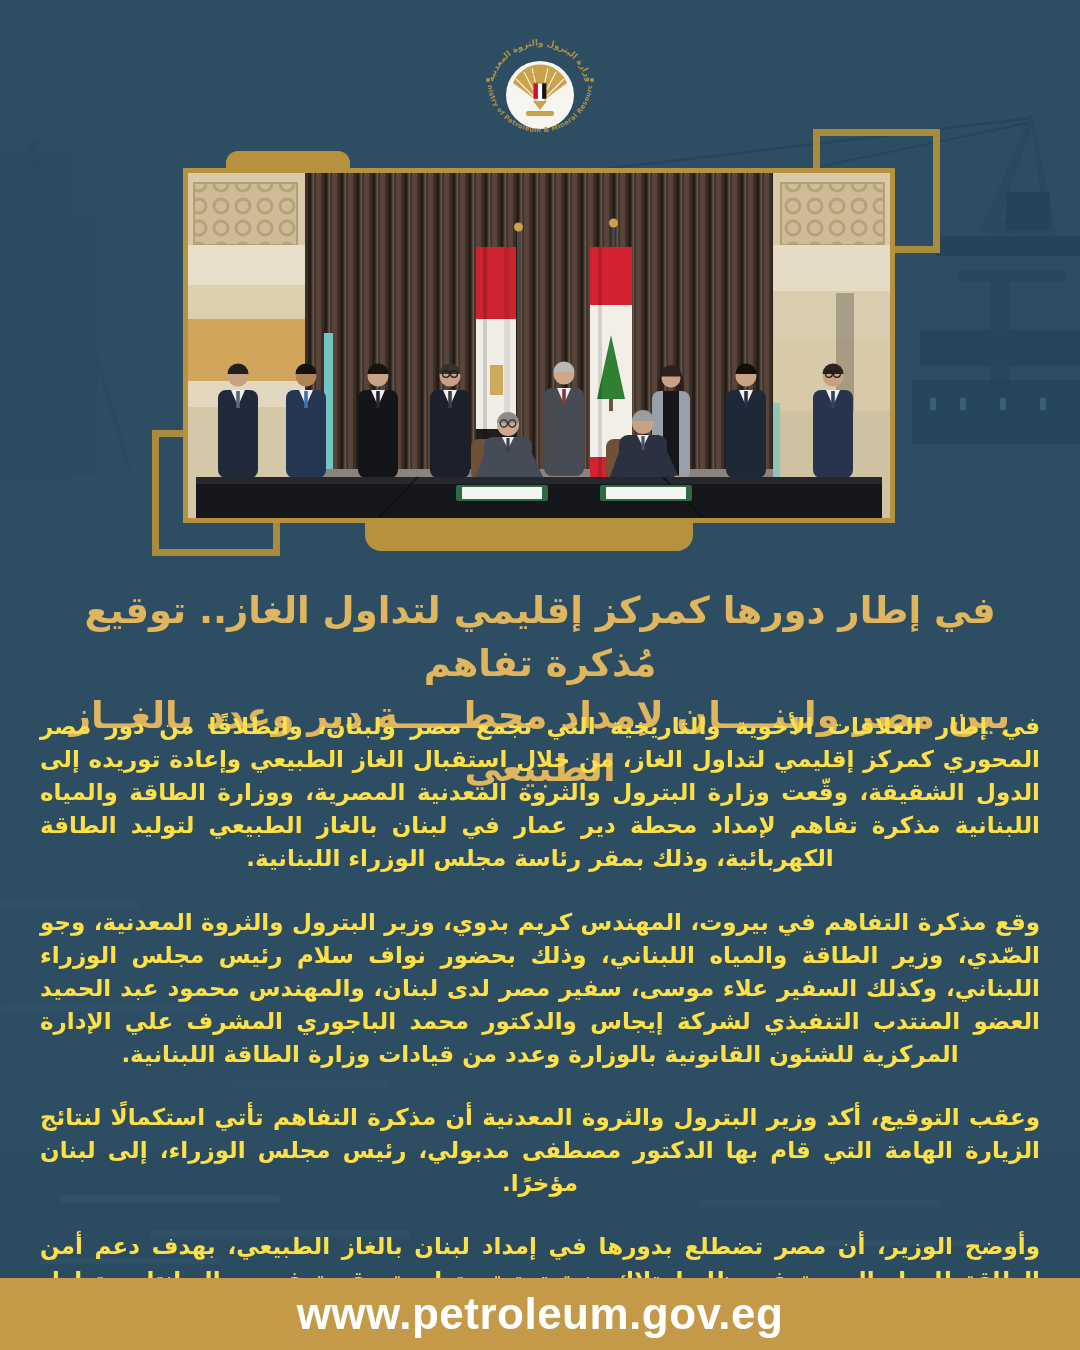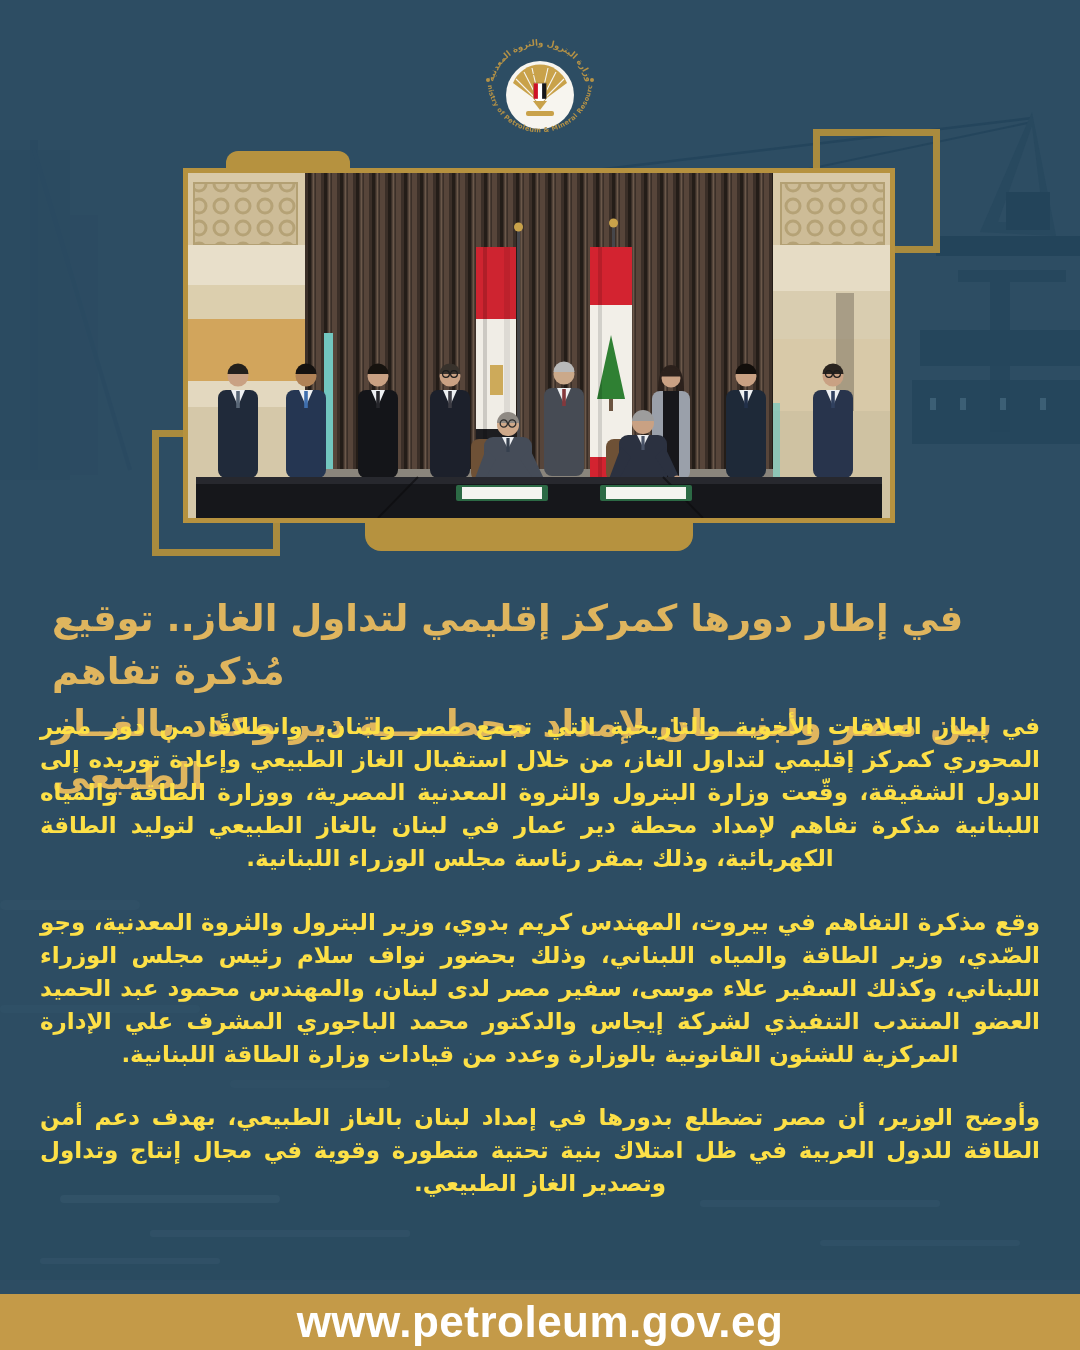--- a/index.html
+++ b/index.html
@@ -18,36 +18,36 @@
   .square-top-right{left:813px; top:129px; width:127px; height:124px; border:7px solid #a98b3e;}
   .square-bottom-left{left:152px; top:430px; width:128px; height:126px; border:7px solid #a98b3e;}
   .tab-bottom{left:365px; top:495px; width:328px; height:56px; background:#b6923f; border-radius:0 0 16px 16px;}
   .photo-frame{
     position:absolute; left:183px; top:168px; width:702px; height:345px; margin:0;
     border:5px solid #b6923f; background:#3b2f28;
   }
   .photo-frame svg{display:block;}
   
   .headline{
-    position:absolute; top:581px; left:40px; right:40px; z-index:3; margin:12px;
-    text-align:left; direction:rtl;
+    position:absolute; top:581px; left:40px; right:40px; z-index:3; margin:4px;
+    text-align:center; direction:rtl;
     color:#dfb55e; font-size:37px; font-weight:700; line-height:1.42;
     font-family:"DejaVu Sans", sans-serif;
   }
   .headline span{display:block;}
   
   .article-body{position:absolute; top:710px; left:40px; right:40px; z-index:3; direction:rtl;}
   .article-body p{
     margin:0 0 30px 0;
     color:#fde047; font-size:23px; font-weight:700; line-height:1.44;
     text-align:justify; text-align-last:center;
   }
   
   .footer-bar{
-    position:absolute; left:0; right:0; bottom:0; height:56px; z-index:4;
+    position:absolute; left:0; right:0; bottom:0; height:72px; z-index:4;
     background:#c49a48; display:flex; align-items:center; justify-content:center;
   }
   .footer-bar span{
     color:#ffffff; font-size:44px; font-weight:700; letter-spacing:.5px;
     font-family:"Liberation Sans", sans-serif;
   }
 </style>
 </head>
 <body>
 
@@ -280,20 +280,21 @@
   </section>
 
   <h1 class="headline" dir="rtl">
     <span>في إطار دورها كمركز إقليمي لتداول الغاز.. توقيع مُذكرة تفاهم</span>
     <span>بين مصر ولبنــــان لإمداد محطـــــة دير وعدد بالغــاز الطبيعي</span>
   </h1>
 
   <main class="article-body" dir="rtl">
     <p>في إطار العلاقات الأخوية والتاريخية التي تجمع مصر ولبنان، وانطلاقًا من دور مصر المحوري كمركز إقليمي لتداول الغاز، من خلال استقبال الغاز الطبيعي وإعادة توريده إلى الدول الشقيقة، وقّعت وزارة البترول والثروة المعدنية المصرية، ووزارة الطاقة والمياه اللبنانية مذكرة تفاهم لإمداد محطة دير عمار في لبنان بالغاز الطبيعي لتوليد الطاقة الكهربائية، وذلك بمقر رئاسة مجلس الوزراء اللبنانية.</p>
     <p>وقع مذكرة التفاهم في بيروت، المهندس كريم بدوي، وزير البترول والثروة المعدنية، وجو الصّدي، وزير الطاقة والمياه اللبناني، وذلك بحضور نواف سلام رئيس مجلس الوزراء اللبناني، وكذلك السفير علاء موسى، سفير مصر لدى لبنان، والمهندس محمود عبد الحميد العضو المنتدب التنفيذي لشركة إيجاس والدكتور محمد الباجوري المشرف علي الإدارة المركزية للشئون القانونية بالوزارة وعدد من قيادات وزارة الطاقة اللبنانية.</p>
+    <p>وعقب التوقيع، أكد وزير البترول والثروة المعدنية أن مذكرة التفاهم تأتي استكمالًا لنتائج الزيارة الهامة التي قام بها الدكتور مصطفى مدبولي، رئيس مجلس الوزراء، إلى لبنان مؤخرًا.</p>
     <p>وأوضح الوزير، أن مصر تضطلع بدورها في إمداد لبنان بالغاز الطبيعي، بهدف دعم أمن الطاقة للدول العربية في ظل امتلاك بنية تحتية متطورة وقوية في مجال إنتاج وتداول وتصدير الغاز الطبيعي.</p>
   </main>
 
   <footer class="footer-bar">
     <span>www.petroleum.gov.eg</span>
   </footer>
 
 </div>
 
 </body></html>

